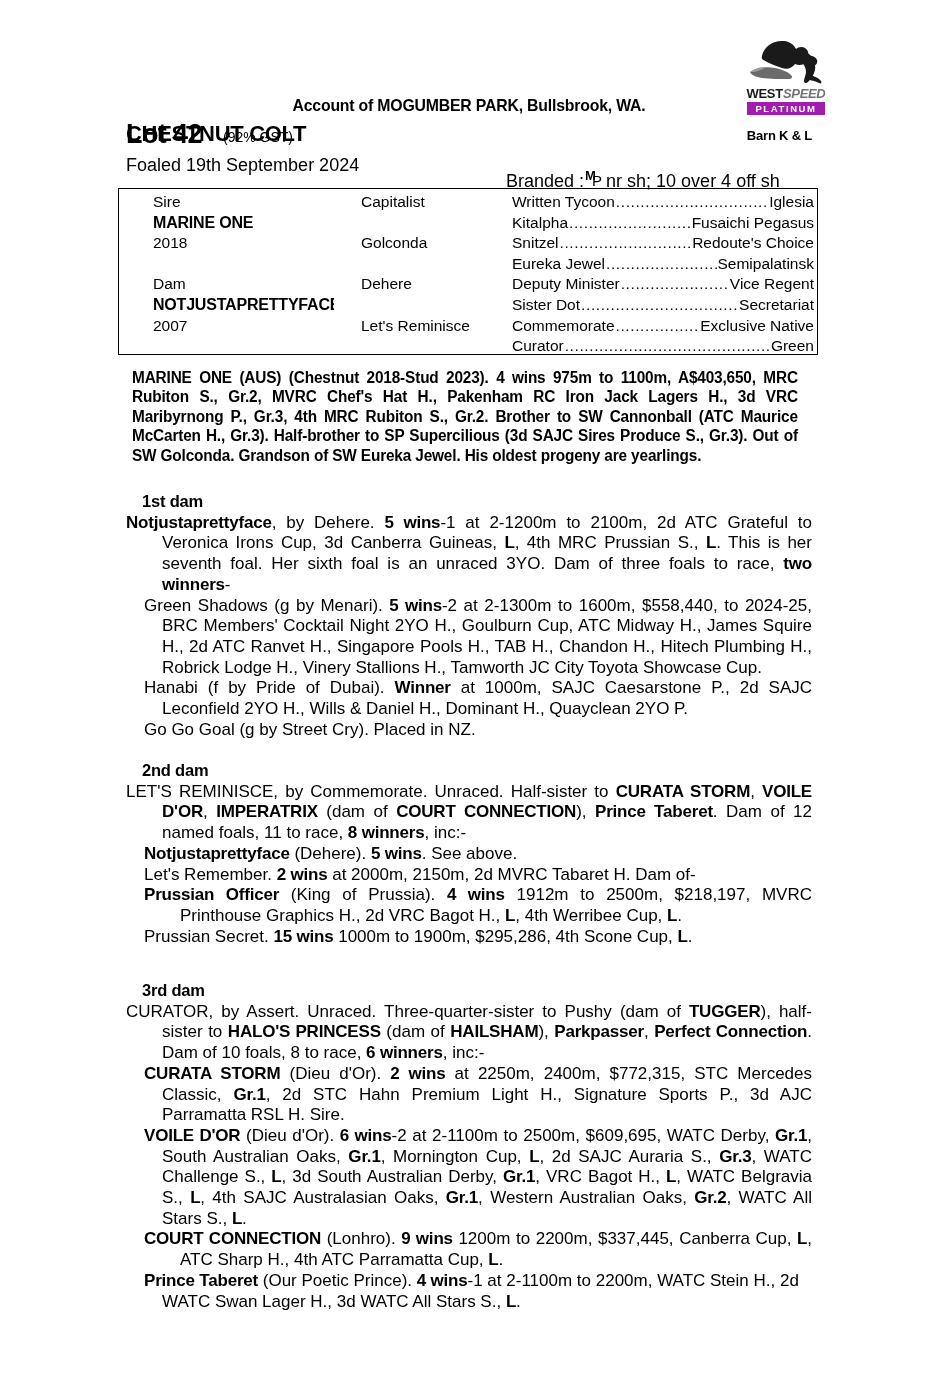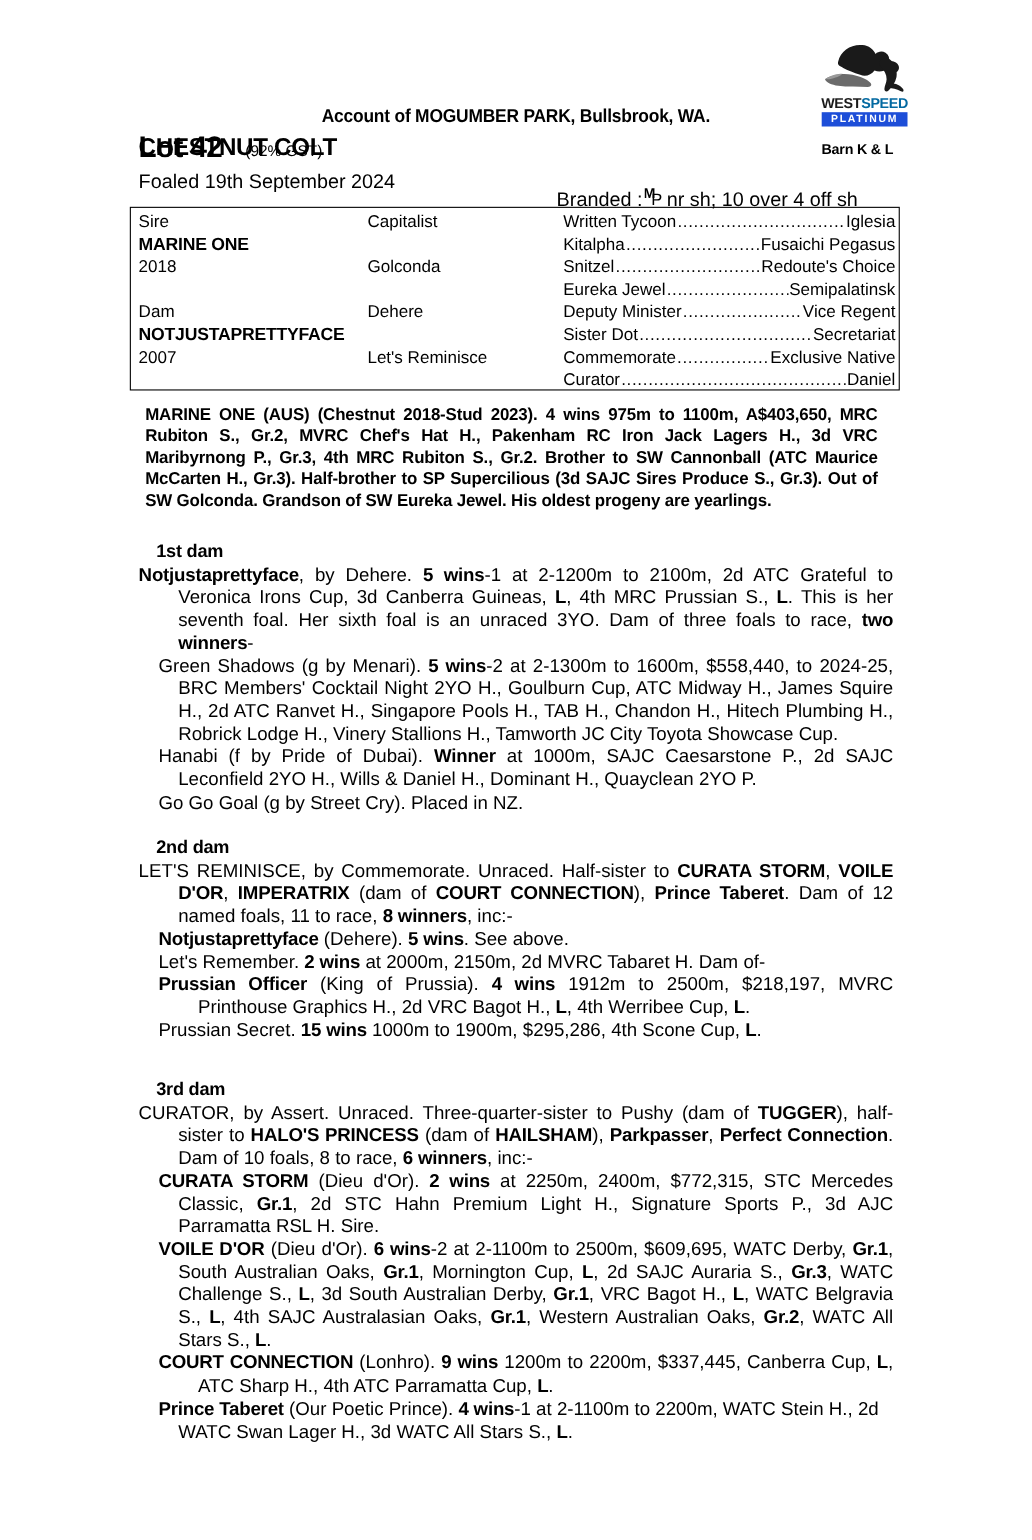--- a/index.html
+++ b/index.html
@@ -38,25 +38,25 @@
   }
   .logo-text {
     font-family: "Liberation Sans", sans-serif;
     font-size: 13px;
     font-weight: bold;
     letter-spacing: -0.3px;
     line-height: 13px;
     margin-top: 1px;
     color: #1a1a1a;
   }
-  .logo-text .sp { font-weight: bold; color: #0369a1; }
+  .logo-text .sp { font-style: italic; font-weight: bold; color: #737373; }
   .logo-bar {
     margin: 2px auto 0 auto;
     width: 78px;
-    background: #1d4ed8;
+    background: #a21caf;
     color: #ffffff;
     font-size: 9.5px;
     font-weight: bold;
     letter-spacing: 1.6px;
     line-height: 13px;
     height: 13px;
   }
 
   
   .account-line {
@@ -132,21 +132,21 @@
     position: relative;
     width: 100%;
     height: 100%;
     font-size: 15.5px;
     line-height: 20.6px;
   }
   .ped-col1 { position: absolute; left: 0;   top: 0; width: 208px; }
   .ped-col2 { position: absolute; left: 208px; top: 0; width: 178px; }
   .ped-col3 { position: absolute; left: 386px; top: 0; width: 302px; }
   .ped-bold { font-weight: bold; letter-spacing: -0.2px; font-size: 16px; }
-  .ped-line { white-space: nowrap; height: 20.6px; overflow: hidden; }
+  .ped-line { white-space: nowrap; height: 20.6px; overflow: hidden; margin-left: 27px; }
   .ped-dotrow {
     display: flex;
     align-items: baseline;
     height: 20.6px;
     white-space: nowrap;
   }
   .ped-dotrow .a { flex: 0 0 auto; }
   .ped-dotrow .dots {
     flex: 1 1 auto;
     overflow: hidden;
@@ -286,21 +286,21 @@
             <span class="b">Secretariat</span>
           </div>
         <div class="ped-dotrow">
             <span class="a">Commemorate</span>
             <span class="dots">.................................................</span>
             <span class="b">Exclusive Native</span>
           </div>
         <div class="ped-dotrow">
             <span class="a">Curator</span>
             <span class="dots">.................................................</span>
-            <span class="b">Daniel</span>
+            <span class="b">Green</span>
           </div>
       </div>
     </div>
   </div>
 
   <div class="blurb">MARINE ONE (AUS) (Chestnut 2018-Stud 2023). 4 wins 975m to 1100m, A$403,650, MRC Rubiton S., Gr.2, MVRC Chef's Hat H., Pakenham RC Iron Jack Lagers H., 3d VRC Maribyrnong P., Gr.3, 4th MRC Rubiton S., Gr.2. Brother to SW Cannonball (ATC Maurice McCarten H., Gr.3). Half-brother to SP Supercilious (3d SAJC Sires Produce S., Gr.3). Out of SW Golconda. Grandson of SW Eureka Jewel. His oldest progeny are yearlings.</div>
 
   <div class="body-block" style="top:491px;">
     <div class="dam-head">1st dam</div>
     <p class="e"><span class="hang"><b>Notjustaprettyface</b></span><span>, by Dehere. </span><b>5 wins</b><span>-1 at 2-1200m to 2100m, 2d ATC Grateful to Veronica Irons Cup, 3d Canberra Guineas, </span><b>L</b><span>, 4th MRC Prussian S., </span><b>L</b><span>. This is her seventh foal. Her sixth foal is an unraced 3YO. Dam of three foals to race, </span><b>two winners</b><span>-</span></p>

